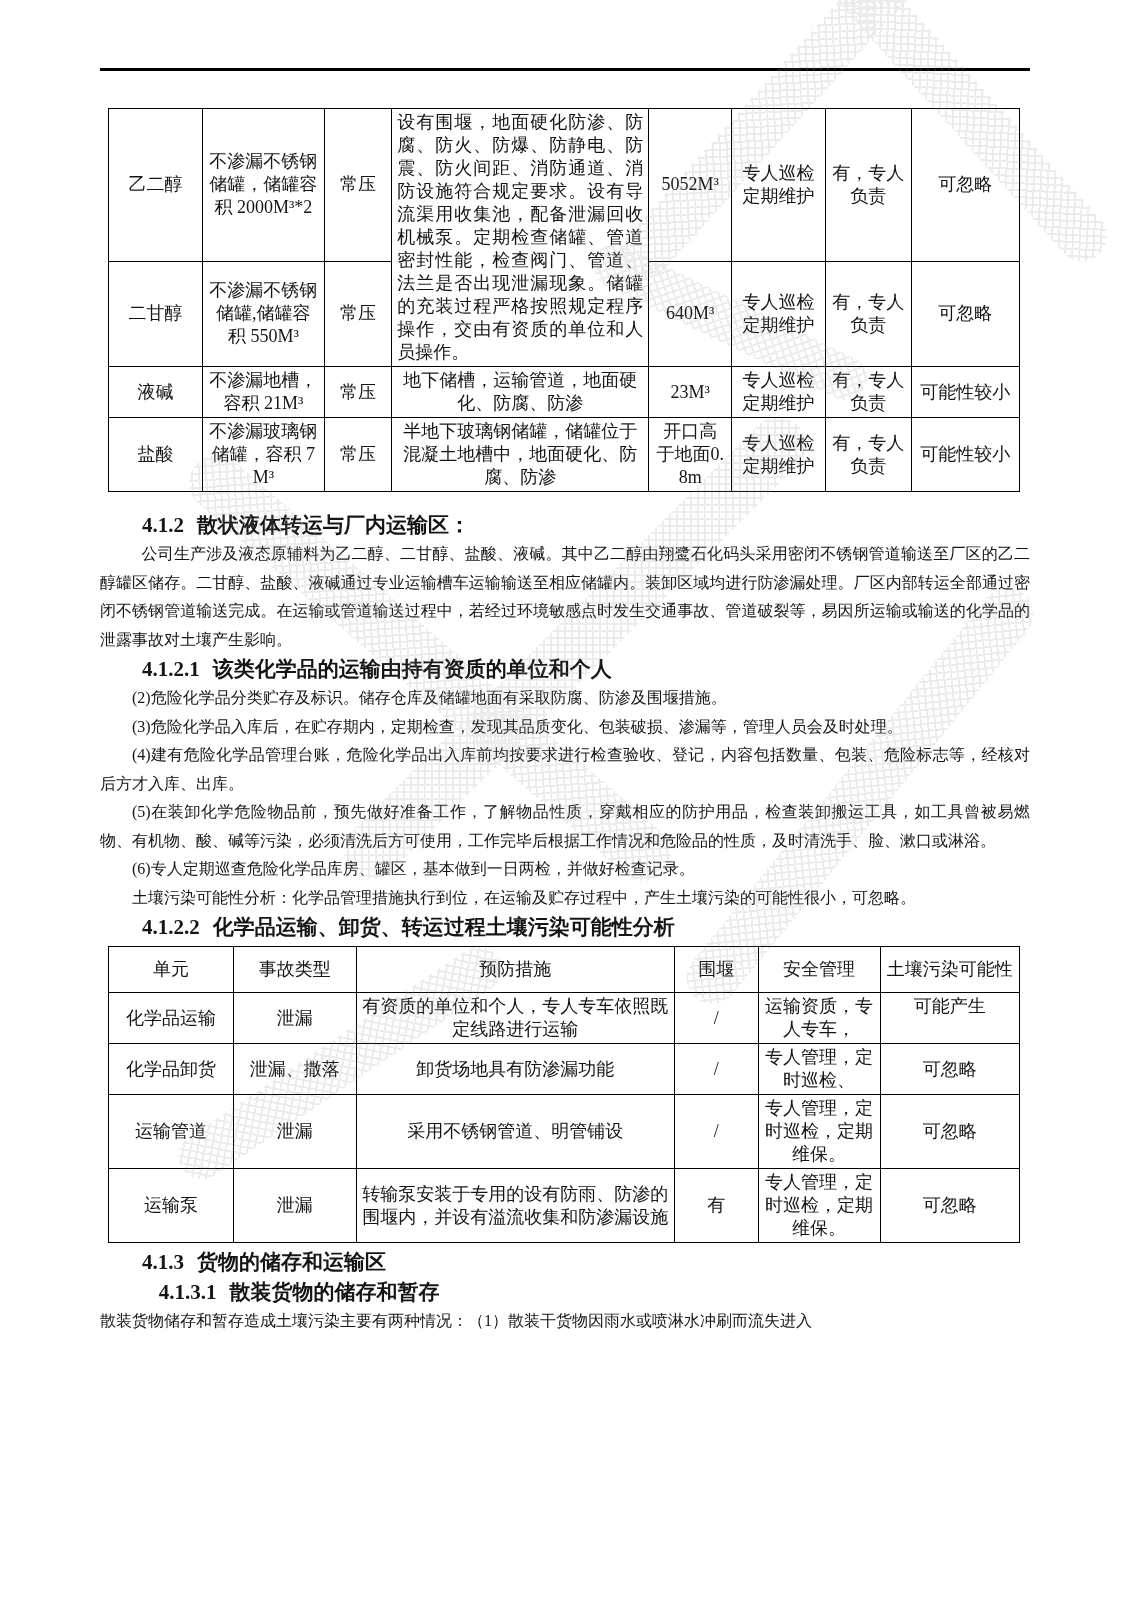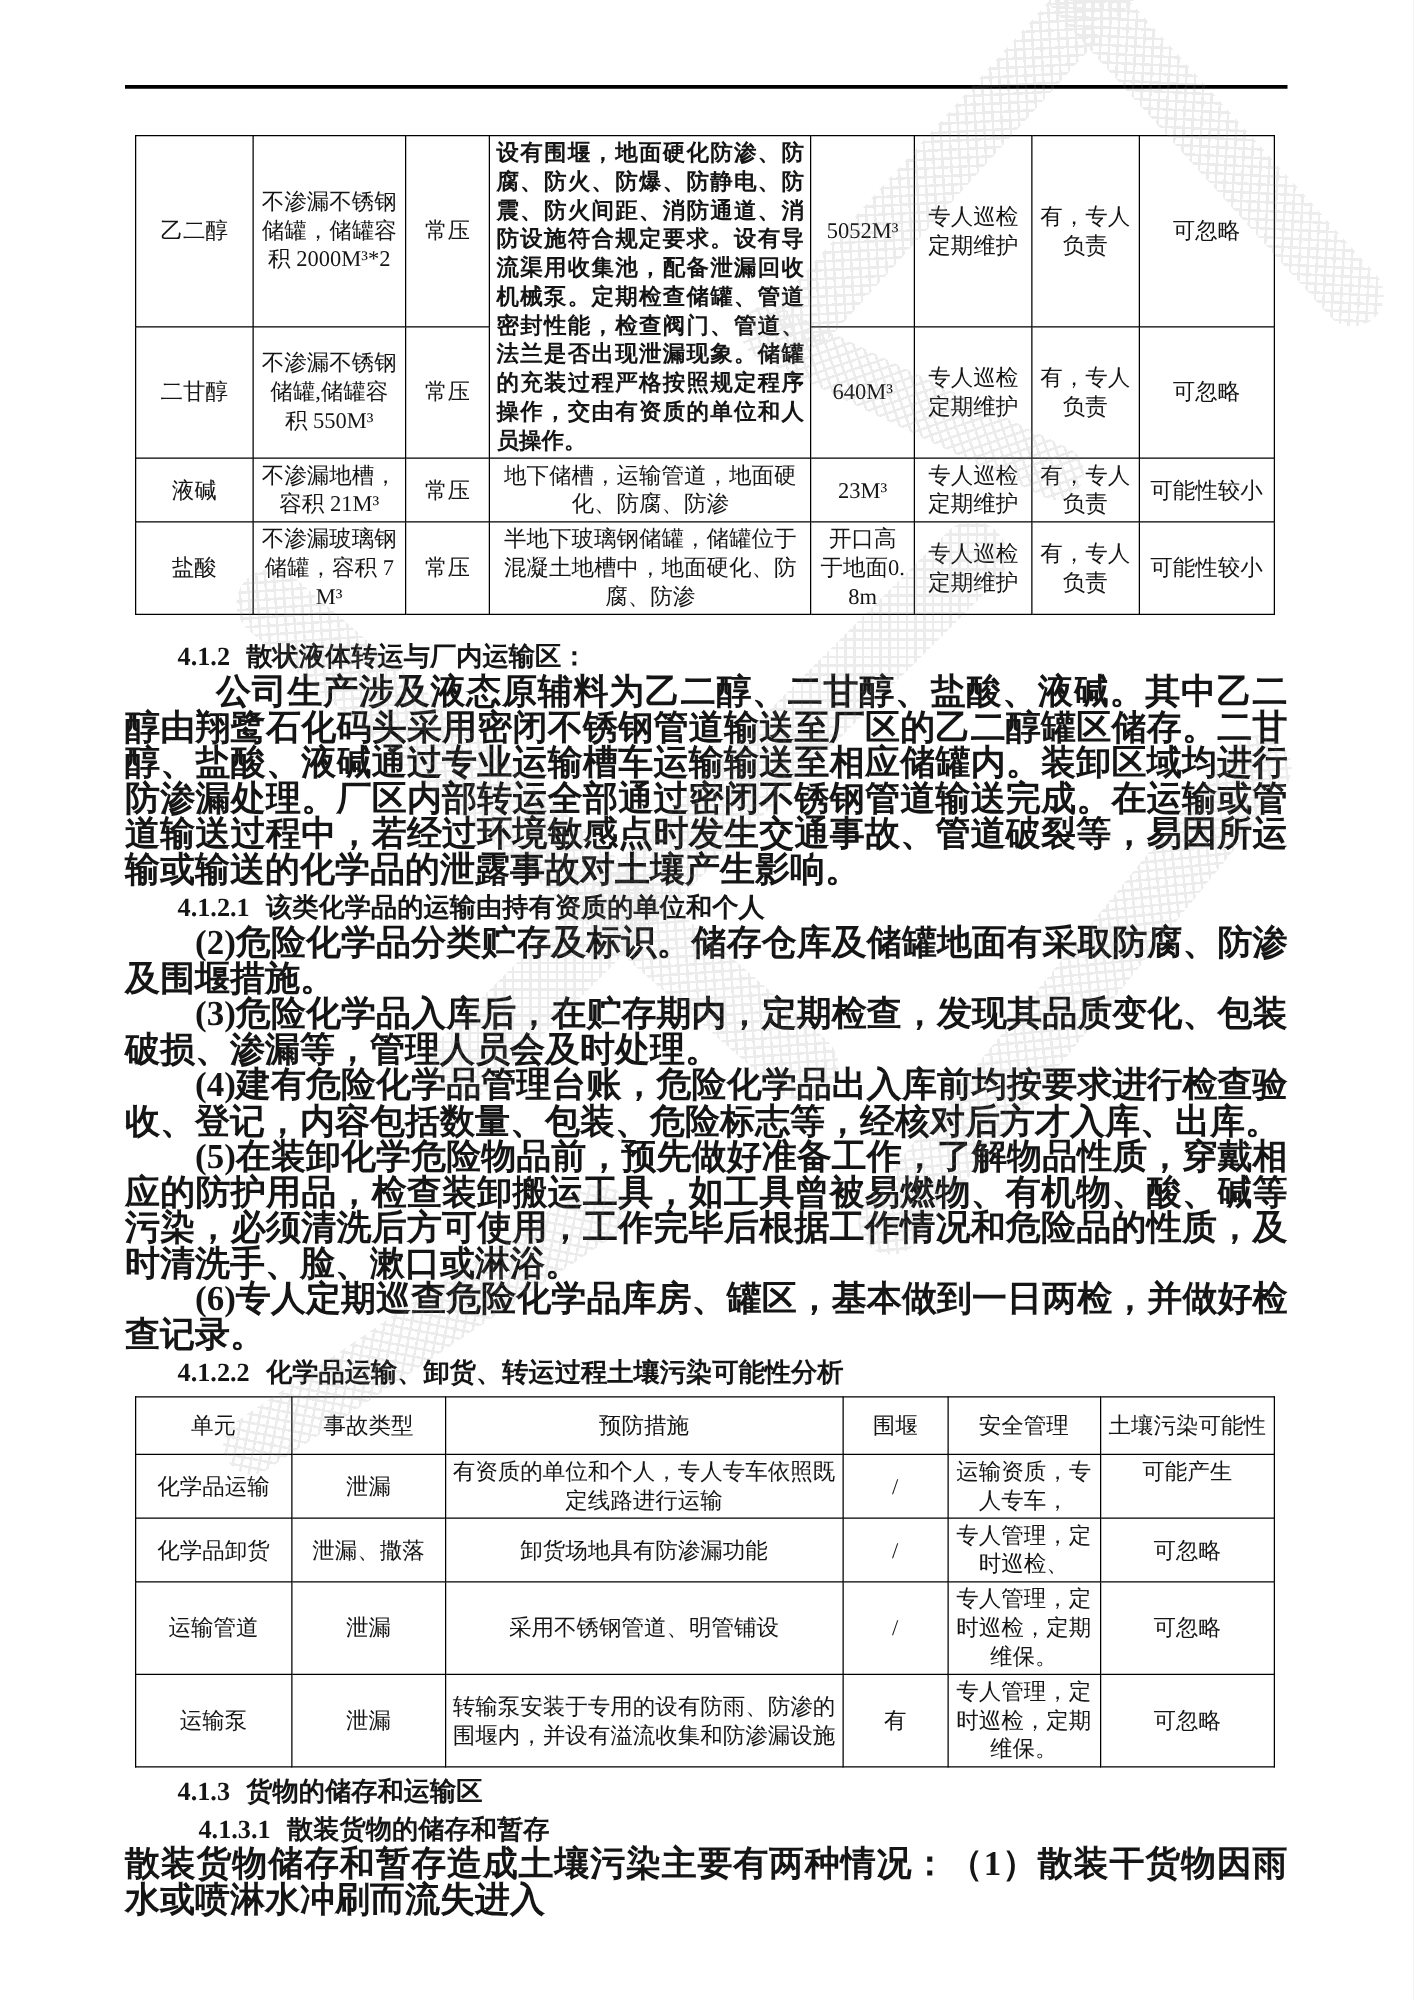--- a/index.html
+++ b/index.html
@@ -27,21 +27,21 @@
     line-height:23px;
   }
   table,td,th{border:1.5px solid #000;}
   td,th{
     padding:2px 5px;
     word-break:break-all;
     font-weight:normal;
     vertical-align:middle;
   }
   .c{text-align:center;}
-  .l{text-align:justify;text-justify:inter-character;vertical-align:middle;font-weight:bold;}
+  .l{text-align:justify;text-justify:inter-character;vertical-align:middle;}
   .t1{margin-top:37px;}
   .t1 .r1{height:134px;}
   .t1 .r2{height:92px;}
   .t1 .r3{height:44px;}
   .t1 .r4{height:66px;}
   .t2{margin-top:4px;}
   .t2 .rh{height:46px;}
   .t2 .r1{height:48px;}
   .t2 .r2{height:46px;}
   .t2 .r3{height:68px;}
@@ -50,22 +50,22 @@
   
   .heading{
     font-size:21px;line-height:30px;font-weight:bold;
     text-indent:2em;margin:0;
   }
   .heading .ht{margin-left:13px;font-weight:bold;}
   .h-412{margin-top:18px;}
   .h-413{margin-top:4px;}
   .h-4131{text-indent:2.8em;}
   .para{
-    font-size:28px;line-height:28.5px;margin:0;
-    text-align:justify;word-break:break-all;font-weight:bold;
+    font-size:16px;line-height:28.5px;margin:0;
+    text-align:justify;word-break:break-all;
   }
   .ind{text-indent:2.6em;}
   .ind2{text-indent:2em;}
   
   .wm{
     position:absolute;inset:0;opacity:0.16;pointer-events:none;z-index:5;
   }
   .wm-stroke{
     position:absolute;border-radius:28px;
     background:
@@ -152,20 +152,21 @@
     <p class="para ind">公司生产涉及液态原辅料为乙二醇、二甘醇、盐酸、液碱。其中乙二醇由翔鹭石化码头采用密闭不锈钢管道输送至厂区的乙二醇罐区储存。二甘醇、盐酸、液碱通过专业运输槽车运输输送至相应储罐内。装卸区域均进行防渗漏处理。厂区内部转运全部通过密闭不锈钢管道输送完成。在运输或管道输送过程中，若经过环境敏感点时发生交通事故、管道破裂等，易因所运输或输送的化学品的泄露事故对土壤产生影响。</p>
 
     <div class="heading">
       <span>4.1.2.1</span><span class="ht">该类化学品的运输由持有资质的单位和个人</span>
     </div>
     <p class="para ind2">(2)危险化学品分类贮存及标识。储存仓库及储罐地面有采取防腐、防渗及围堰措施。</p>
     <p class="para ind2">(3)危险化学品入库后，在贮存期内，定期检查，发现其品质变化、包装破损、渗漏等，管理人员会及时处理。</p>
     <p class="para ind2">(4)建有危险化学品管理台账，危险化学品出入库前均按要求进行检查验收、登记，内容包括数量、包装、危险标志等，经核对后方才入库、出库。</p>
     <p class="para ind2">(5)在装卸化学危险物品前，预先做好准备工作，了解物品性质，穿戴相应的防护用品，检查装卸搬运工具，如工具曾被易燃物、有机物、酸、碱等污染，必须清洗后方可使用，工作完毕后根据工作情况和危险品的性质，及时清洗手、脸、漱口或淋浴。</p>
     <p class="para ind2">(6)专人定期巡查危险化学品库房、罐区，基本做到一日两检，并做好检查记录。</p>
+    <p class="para ind2">土壤污染可能性分析：化学品管理措施执行到位，在运输及贮存过程中，产生土壤污染的可能性很小，可忽略。</p>
 
     <div class="heading">
       <span>4.1.2.2</span><span class="ht">化学品运输、卸货、转运过程土壤污染可能性分析</span>
     </div>
 
     <table class="t2">
       <colgroup>
         <col style="width:13.7%">
           <col style="width:13.5%">
           <col style="width:34.9%">

